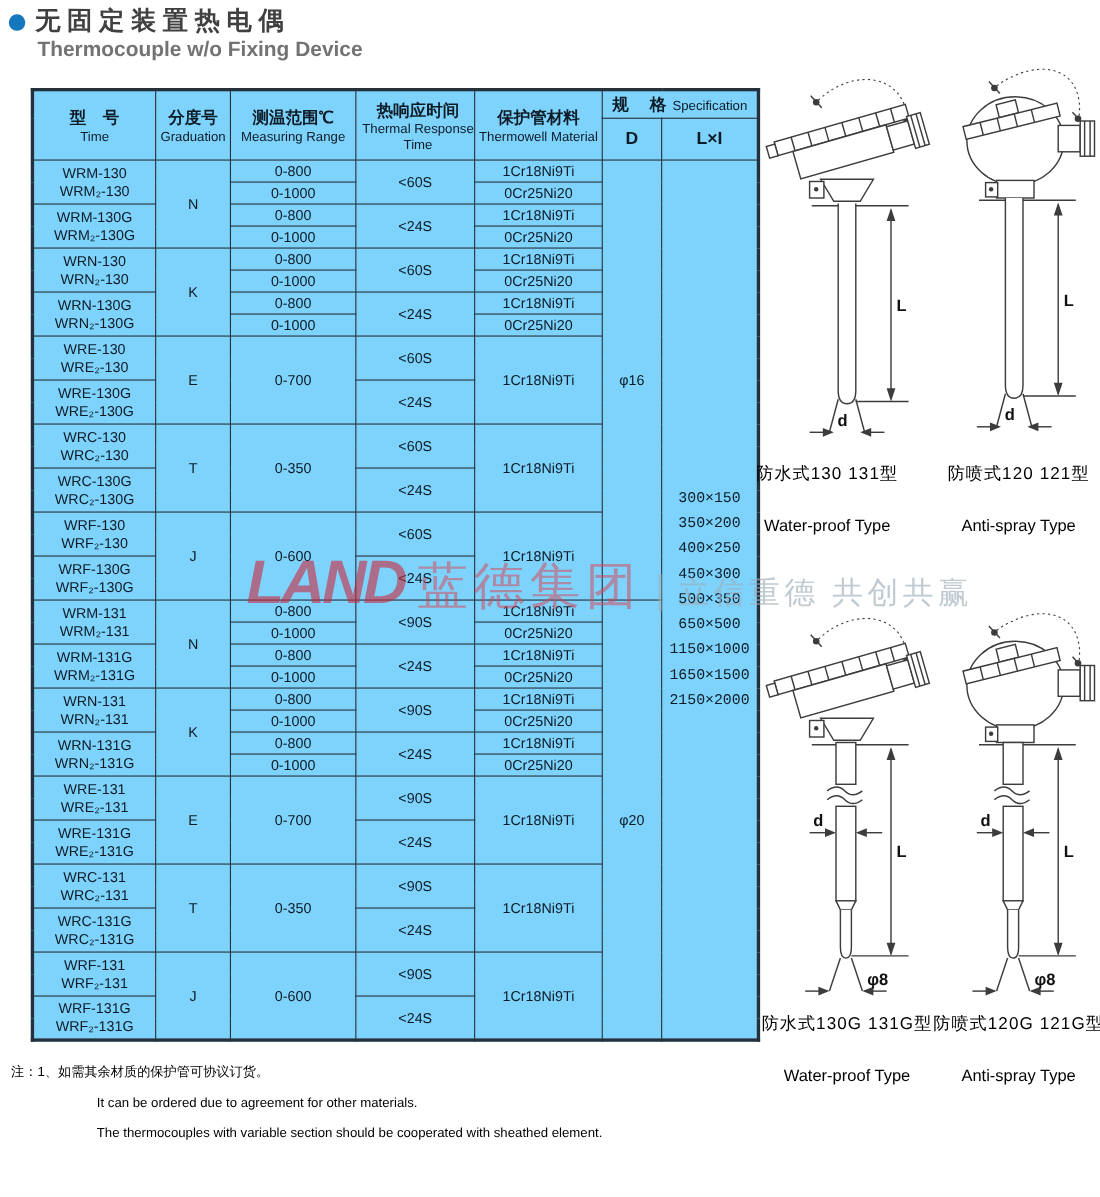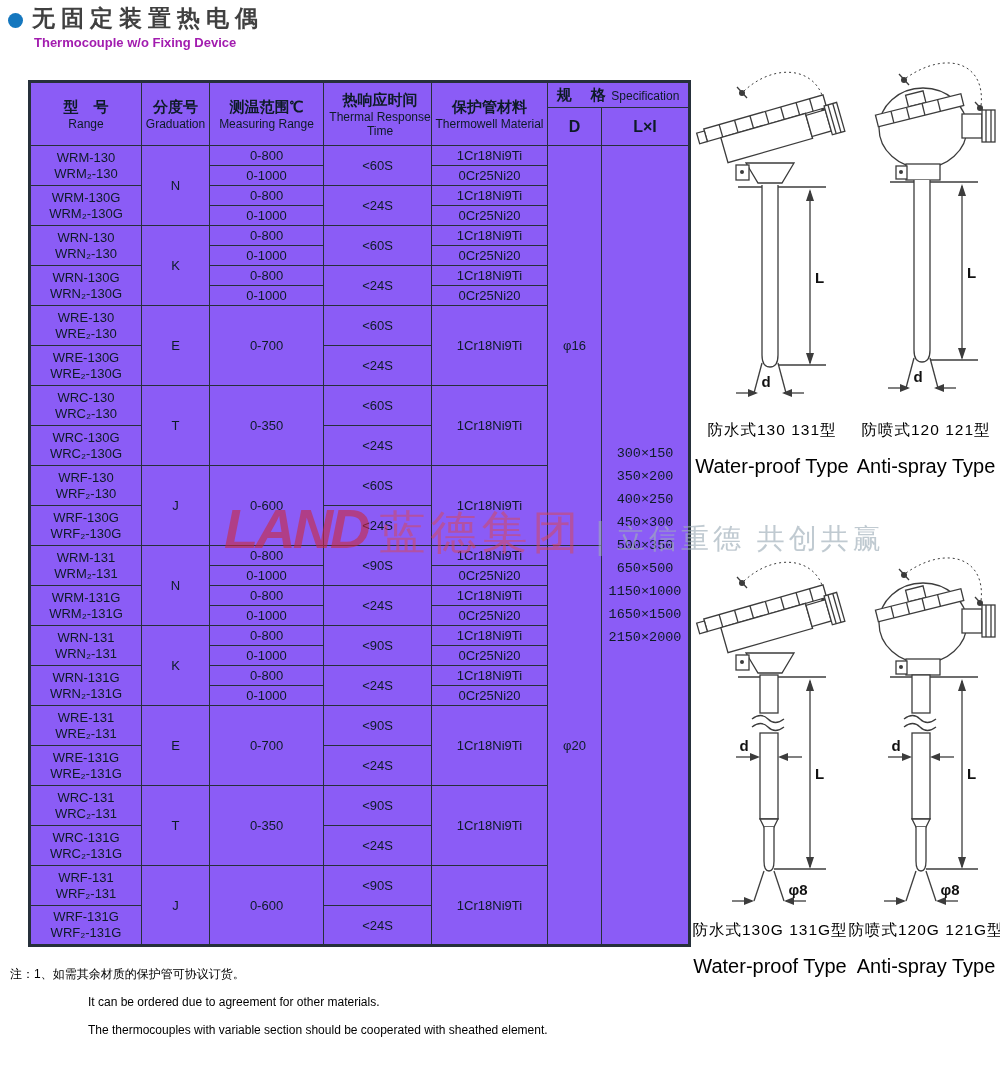--- a/index.html
+++ b/index.html
@@ -6,26 +6,26 @@
   html,body { background:#fff; }
   body {
     width:1000px; height:1088px; position:relative; overflow:hidden;
     font-family:"Liberation Sans", sans-serif; color:#0d1b26;
   }
   
   .title-bullet { position:absolute; left:8px; top:13px; width:15px; height:15px;
     border-radius:50%; background:#1577be; }
   .title-zh { position:absolute; left:32px; top:3px; font-size:23px; font-weight:bold;
     letter-spacing:6px; color:#404040; }
-  .title-en { position:absolute; left:34px; top:35px; font-size:13px; font-weight:bold; color:#a21caf; }
+  .title-en { position:absolute; left:34px; top:35px; font-size:19px; font-weight:bold; color:#737373; }
 
   
   table.spec { position:absolute; left:28px; top:80px; width:660px;
     border-collapse:collapse; table-layout:fixed;
-    border:3px solid #26303b; background:#8b5cf6; }
+    border:3px solid #26303b; background:#7dd3fc; }
   table.spec th, table.spec td {
     border:1px solid #26303b; text-align:center; vertical-align:middle;
     font-size:13px; color:#0d1b26; overflow:hidden;
   }
   thead tr.h1 { height:26px; } thead tr.h2 { height:38px; }
   tbody tr { height:20px; }
   .hz { font-size:15px; font-weight:bold; }
   .he { font-size:12px; font-weight:normal; line-height:14px; }
   th.th-left { text-align:left; padding-left:5px; }
   th.th-spec .hz { letter-spacing:2px; }
@@ -49,21 +49,21 @@
   
   .diag { position:absolute; }
   .diag svg { overflow:visible; }
   .dshape { stroke:#3c3c3c; stroke-width:1.3; fill:none; }
   .wfill { stroke:#3c3c3c; stroke-width:1.3; fill:#fff; }
   .fill { fill:#3c3c3c; stroke:none; }
   .dash { stroke:#3c3c3c; stroke-width:1; stroke-dasharray:2,3; fill:none; }
   .dimtext { font-family:"Liberation Sans",sans-serif; font-size:15px; font-weight:bold; fill:#111; }
   .diag-label { position:absolute; width:160px; text-align:center; color:#000; }
   .diag-label .lz { font-size:15.5px; letter-spacing:1px; }
-  .diag-label .le { font-size:20px; margin-top:14px; }
+  .diag-label .le { font-size:15px; margin-top:29px; }
 
   
   .notes { position:absolute; left:10px; top:960px; font-size:12px; color:#000; }
   .notes div { line-height:28px; }
   .n-en1, .n-en2 { padding-left:78px; }
   .n-zh2 { padding-left:50px; }
 </style>
 </head>
 <body>
 
@@ -78,21 +78,21 @@
       <col style="width:114px">
     <col style="width:108px">
       <col style="width:116px">
       <col style="width:54px">
       <col style="width:88px">
   </colgroup>
   <thead>
     <tr class="h1">
       <th rowspan="2">
         <div class="hz">型　号</div>
-        <div class="he">Range</div>
+        <div class="he">Time</div>
       </th>
       <th rowspan="2">
         <div class="hz">分度号</div>
         <div class="he">Graduation</div>
       </th>
       <th rowspan="2">
         <div class="hz">测温范围℃</div>
         <div class="he">Measuring Range</div>
       </th>
       <th rowspan="2" class="th-left">
@@ -438,21 +438,21 @@
       <use href="#tubeG"></use>
     </svg>
 </div>
 <div class="diag" style="left:850px;top:545px">
   <svg width="150" height="366" viewBox="0 -16 150 366">
       <use href="#asHead"></use>
       <use href="#tubeG"></use>
     </svg>
 </div>
 
-<div class="diag-label" style="left:692px;top:420px">
+<div class="diag-label" style="left:672px;top:420px">
   <div class="lz">防水式130 131型</div>
   <div class="le">Water-proof Type</div>
 </div>
 <div class="diag-label" style="left:846px;top:420px">
   <div class="lz">防喷式120 121型</div>
   <div class="le">Anti-spray Type</div>
 </div>
 <div class="diag-label" style="left:690px;top:920px">
   <div class="lz">防水式130G 131G型</div>
   <div class="le">Water-proof Type</div>

